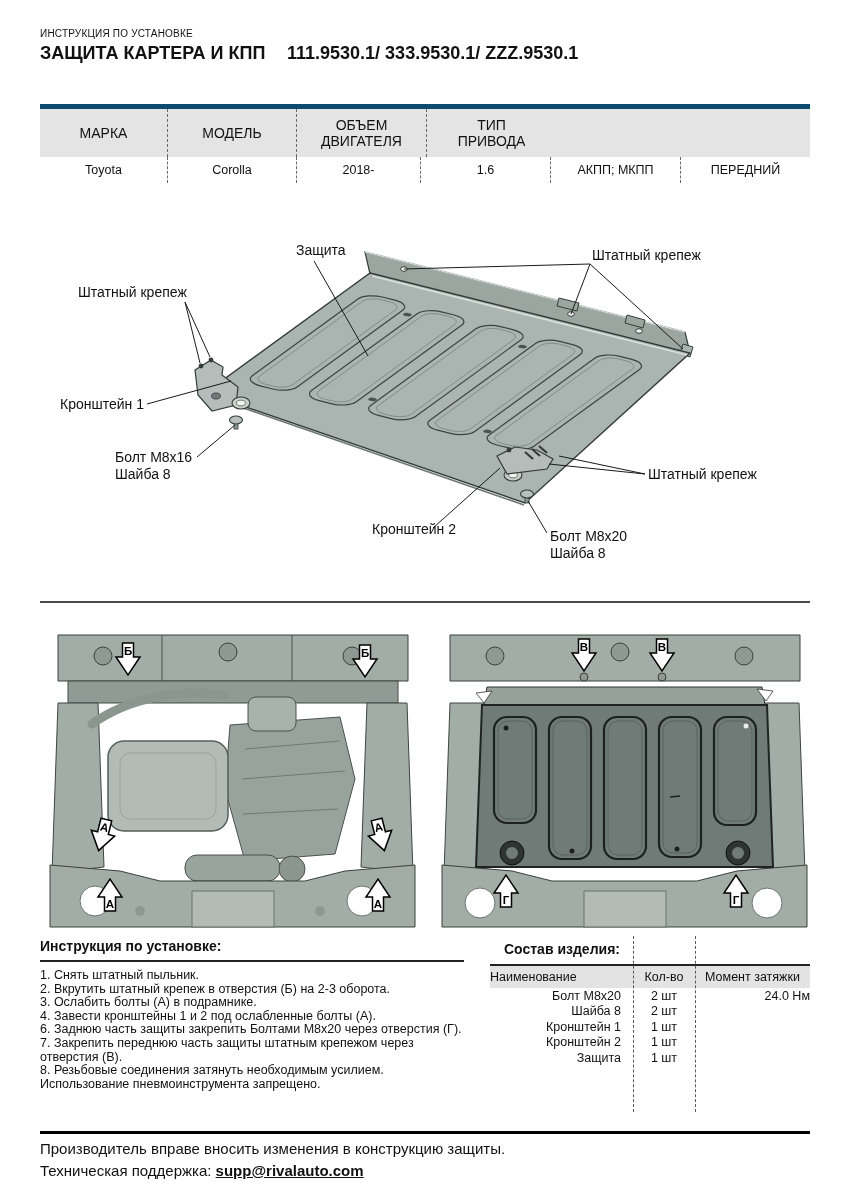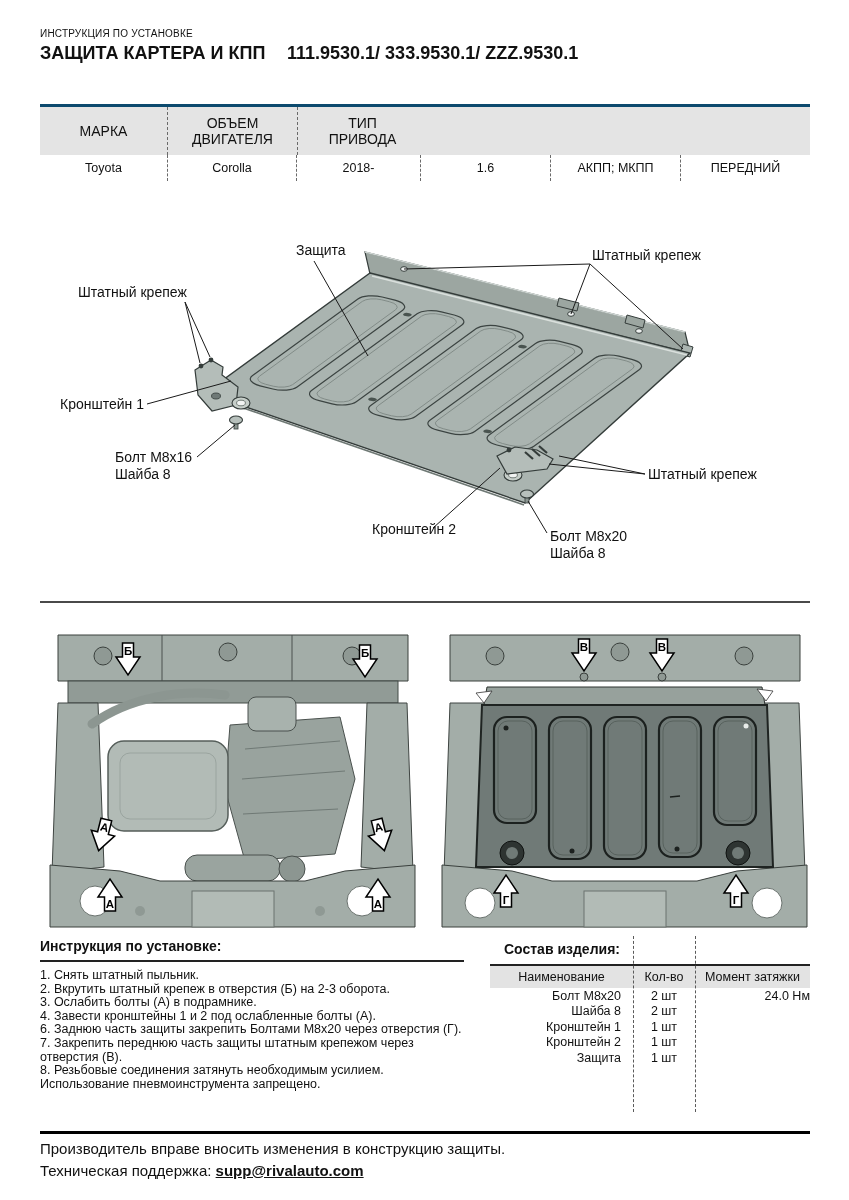--- a/index.html
+++ b/index.html
@@ -7,21 +7,21 @@
   body { font-family:"Liberation Sans","DejaVu Sans",sans-serif; color:#111; }
   #page { position:relative; width:849px; height:1200px; background:#fff; overflow:hidden; }
 
   
   .title-block { position:absolute; left:40px; top:28px; width:770px; }
   .title-1 { font-size:10px; font-weight:400; letter-spacing:0.2px; }
   .title-2 { display:flex; margin-top:4px; font-size:18px; font-weight:700; }
   .title-2 .t2-left { width:247px; }
 
   
-  .spec { position:absolute; left:40px; top:104px; width:770px; border-top:3px solid #0c4a6e; }
+  .spec { position:absolute; left:40px; top:104px; width:770px; border-top:5px solid #0c4a6e; }
   .spec-row { display:flex; }
   .spec-row.hdr { background:#e4e4e4; height:48px; }
   .spec-row.val { background:#fff; height:26px; }
   .spec-cell { display:flex; flex-direction:column; align-items:center; justify-content:center;
                text-align:center; border-right:1px dashed #6a6a6a; line-height:1.15; }
   .spec-cell:last-child { border-right:none; }
   .spec-row.hdr .spec-cell { font-size:14px; }
   .spec-row.val .spec-cell { font-size:12.5px; }
   .c0{width:128px}.c1{width:129px}.c2{width:124px}.c3{width:130px}.c4{width:130px}.c5{width:129px}
 
@@ -72,20 +72,24 @@
     <div class="title-2">
       <span class="t2-left">ЗАЩИТА КАРТЕРА И КПП</span>
       <span>111.9530.1/ 333.9530.1/ ZZZ.9530.1</span>
     </div>
   </div>
 
   <div class="spec">
     <div class="spec-row hdr">
       <div class="spec-cell c0">
           <div>МАРКА</div>
+          <div></div>
+        </div>
+      <div class="spec-cell c1">
+          <div>МОДЕЛЬ</div>
           <div></div>
         </div>
       <div class="spec-cell c3">
           <div>ОБЪЕМ</div>
           <div>ДВИГАТЕЛЯ</div>
         </div>
       <div class="spec-cell c5">
           <div>ТИП</div>
           <div>ПРИВОДА</div>
         </div>
@@ -326,21 +330,21 @@
     <div class="step">7. Закрепить переднюю часть защиты штатным крепежом через отверстия (В).</div>
     <div class="step">8. Резьбовые соединения затянуть необходимым усилием. Использование пневмоинструмента запрещено.</div>
   </div>
 
   <div class="parts">
     <div class="pt-dash d1"></div>
     <div class="pt-dash d2"></div>
     <div class="pt-title">Состав изделия:</div>
     <div class="pt-rule"></div>
     <div class="pt-head">
-      <div class="pc-name" style="text-align:center;padding-right:0">Наименование</div>
+      <div class="pc-name" style="text-align:left;padding-right:0">Наименование</div>
       <div class="pc-qty">Кол-во</div>
       <div class="pc-tq">Момент затяжки</div>
     </div>
     <div class="pt-row">
       <div class="pc-name">Болт М8х20</div>
       <div class="pc-qty">2 шт</div>
       <div class="pc-tq">24.0 Нм</div>
     </div>
     <div class="pt-row">
       <div class="pc-name">Шайба 8</div>

